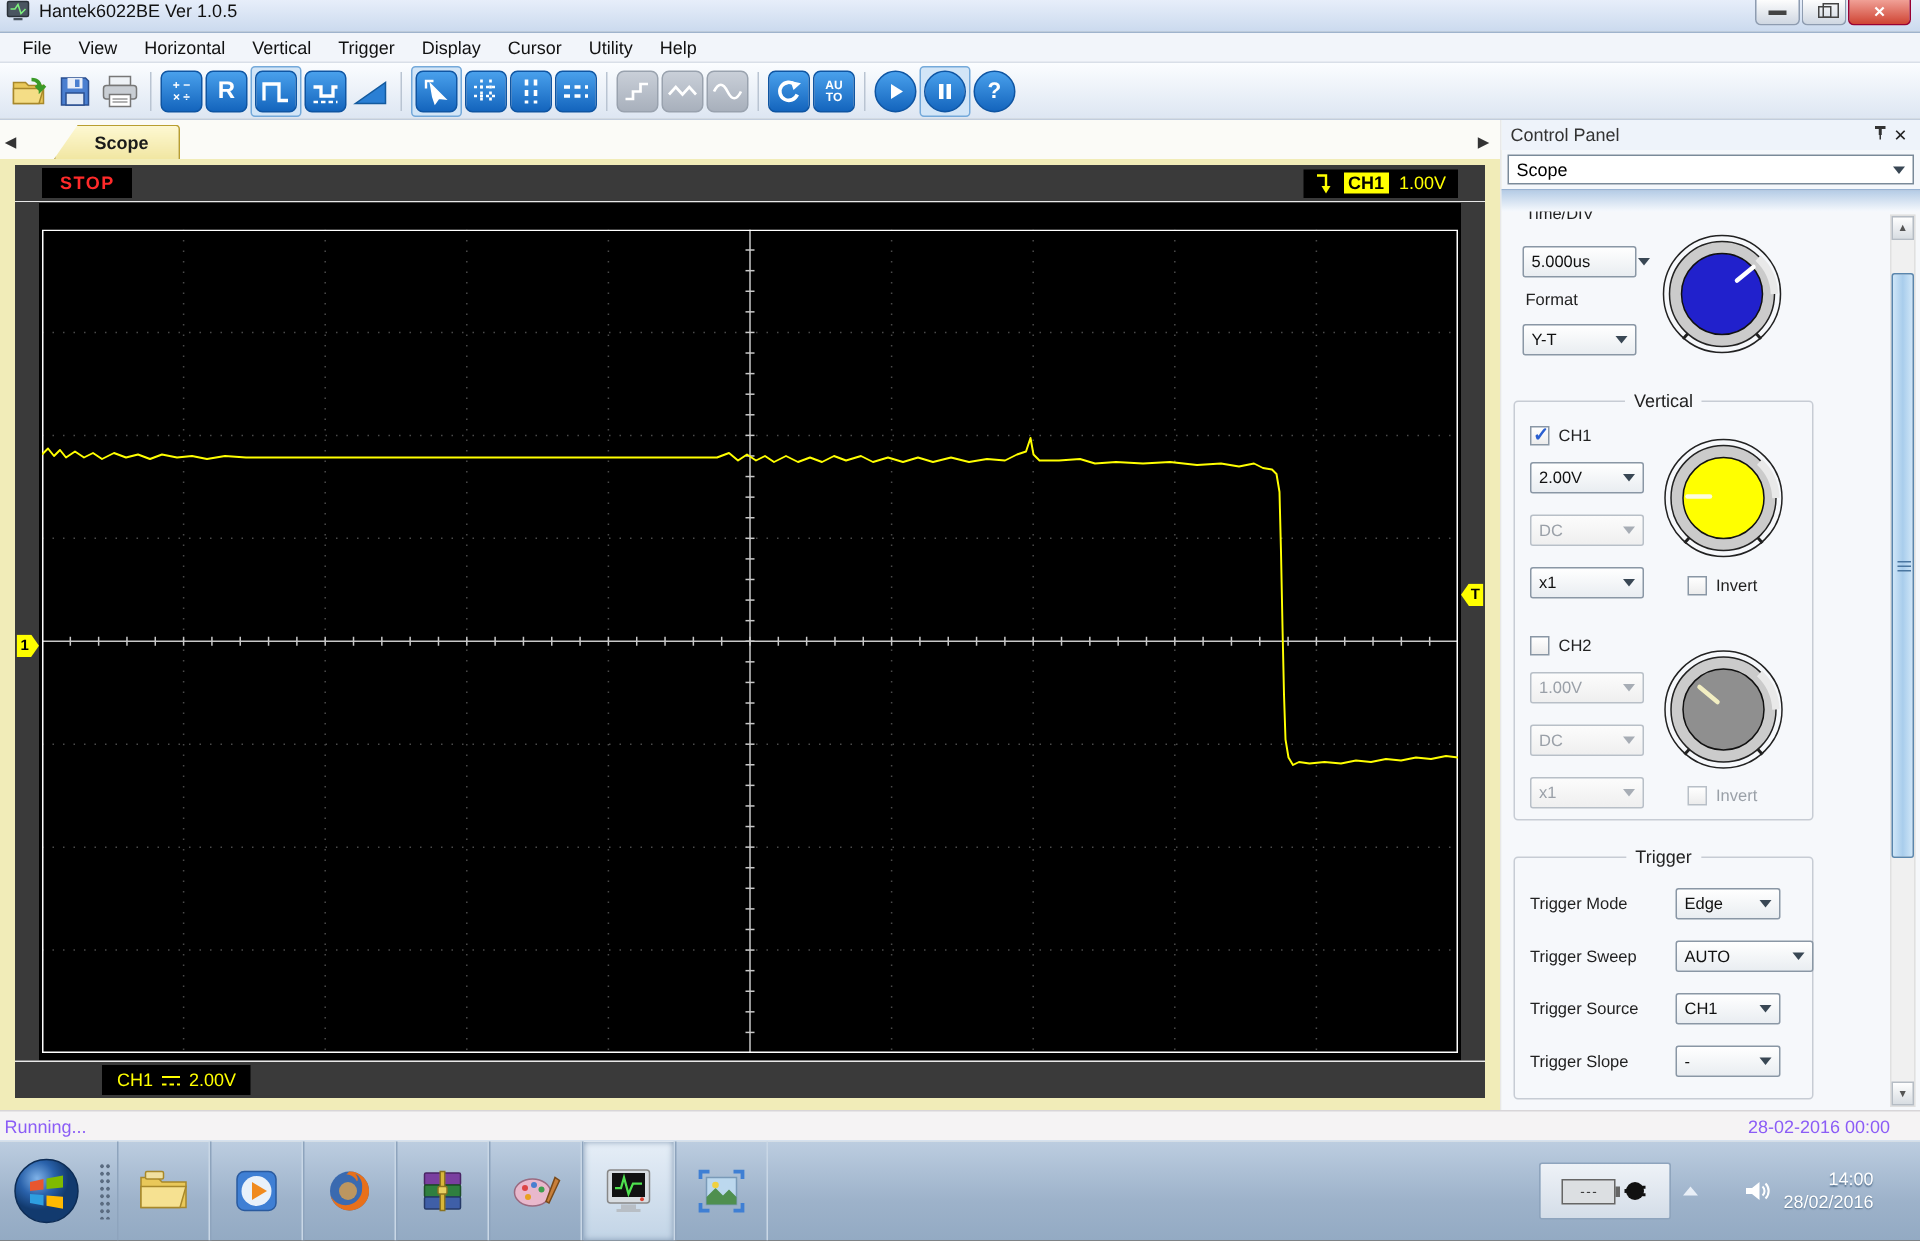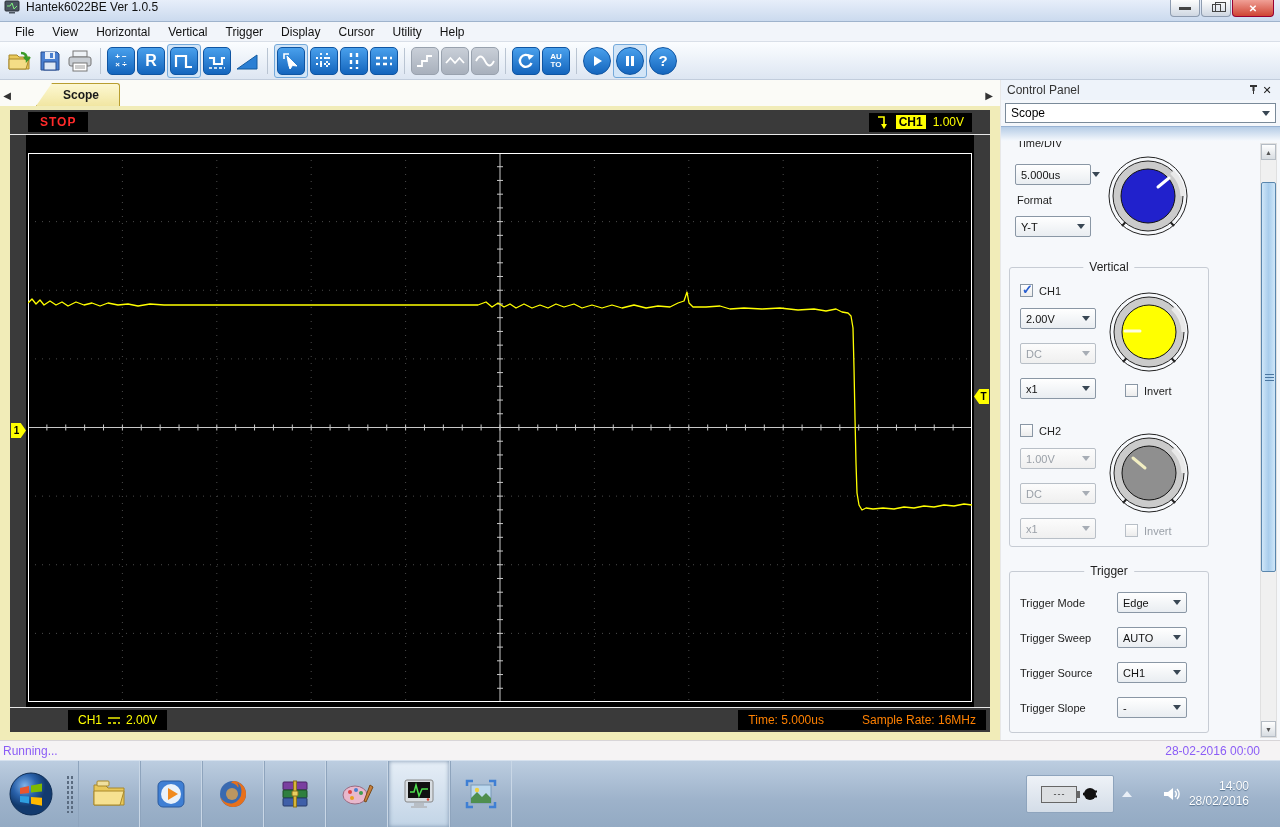--- a/index.html
+++ b/index.html
@@ -445,24 +445,20 @@
 
         <div class="scope-footer">
           <div class="ch-readout">
             <span>CH1</span>
             <svg width="14" height="9" viewBox="0 0 14 9">
                 <line x1="1" y1="2" x2="13" y2="2" stroke="#ffff00" stroke-width="1.4"></line>
                 <line x1="1" y1="7" x2="13" y2="7" stroke="#ffff00" stroke-width="1.4" stroke-dasharray="3 2"></line>
               </svg>
             <span>2.00V</span>
           </div>
-          <div class="time-readout">
-            <span>Time: 5.000us</span>
-            <span>Sample Rate: 16MHz</span>
-          </div>
         </div>
       </div>
     </div>
   </div>
 
   <div class="panel-col">
     <div class="panel-header">
       <span class="ph-title">Control Panel</span>
       <span class="ph-btn">
         <svg width="9" height="11" viewBox="0 0 9 11">
@@ -570,21 +566,21 @@
       <div class="group" style="left:8px; top:430px; width:200px; height:162px;">
         <span class="gtitle">Trigger</span>
 
         <span class="trig-row-label" style="left:10px; top:25px;">Trigger Mode</span>
         <div class="sel" style="left:107px; top:20px; width:70px;">
           <span>Edge</span>
             <span class="arr"></span>
         </div>
 
         <span class="trig-row-label" style="left:10px; top:60px;">Trigger Sweep</span>
-        <div class="sel" style="left:107px; top:55px; width:70px;">
+        <div class="sel" style="left:107px; top:55px; width:92px;">
           <span>AUTO</span>
             <span class="arr"></span>
         </div>
 
         <span class="trig-row-label" style="left:10px; top:95px;">Trigger Source</span>
         <div class="sel" style="left:107px; top:90px; width:70px;">
           <span>CH1</span>
             <span class="arr"></span>
         </div>
 

